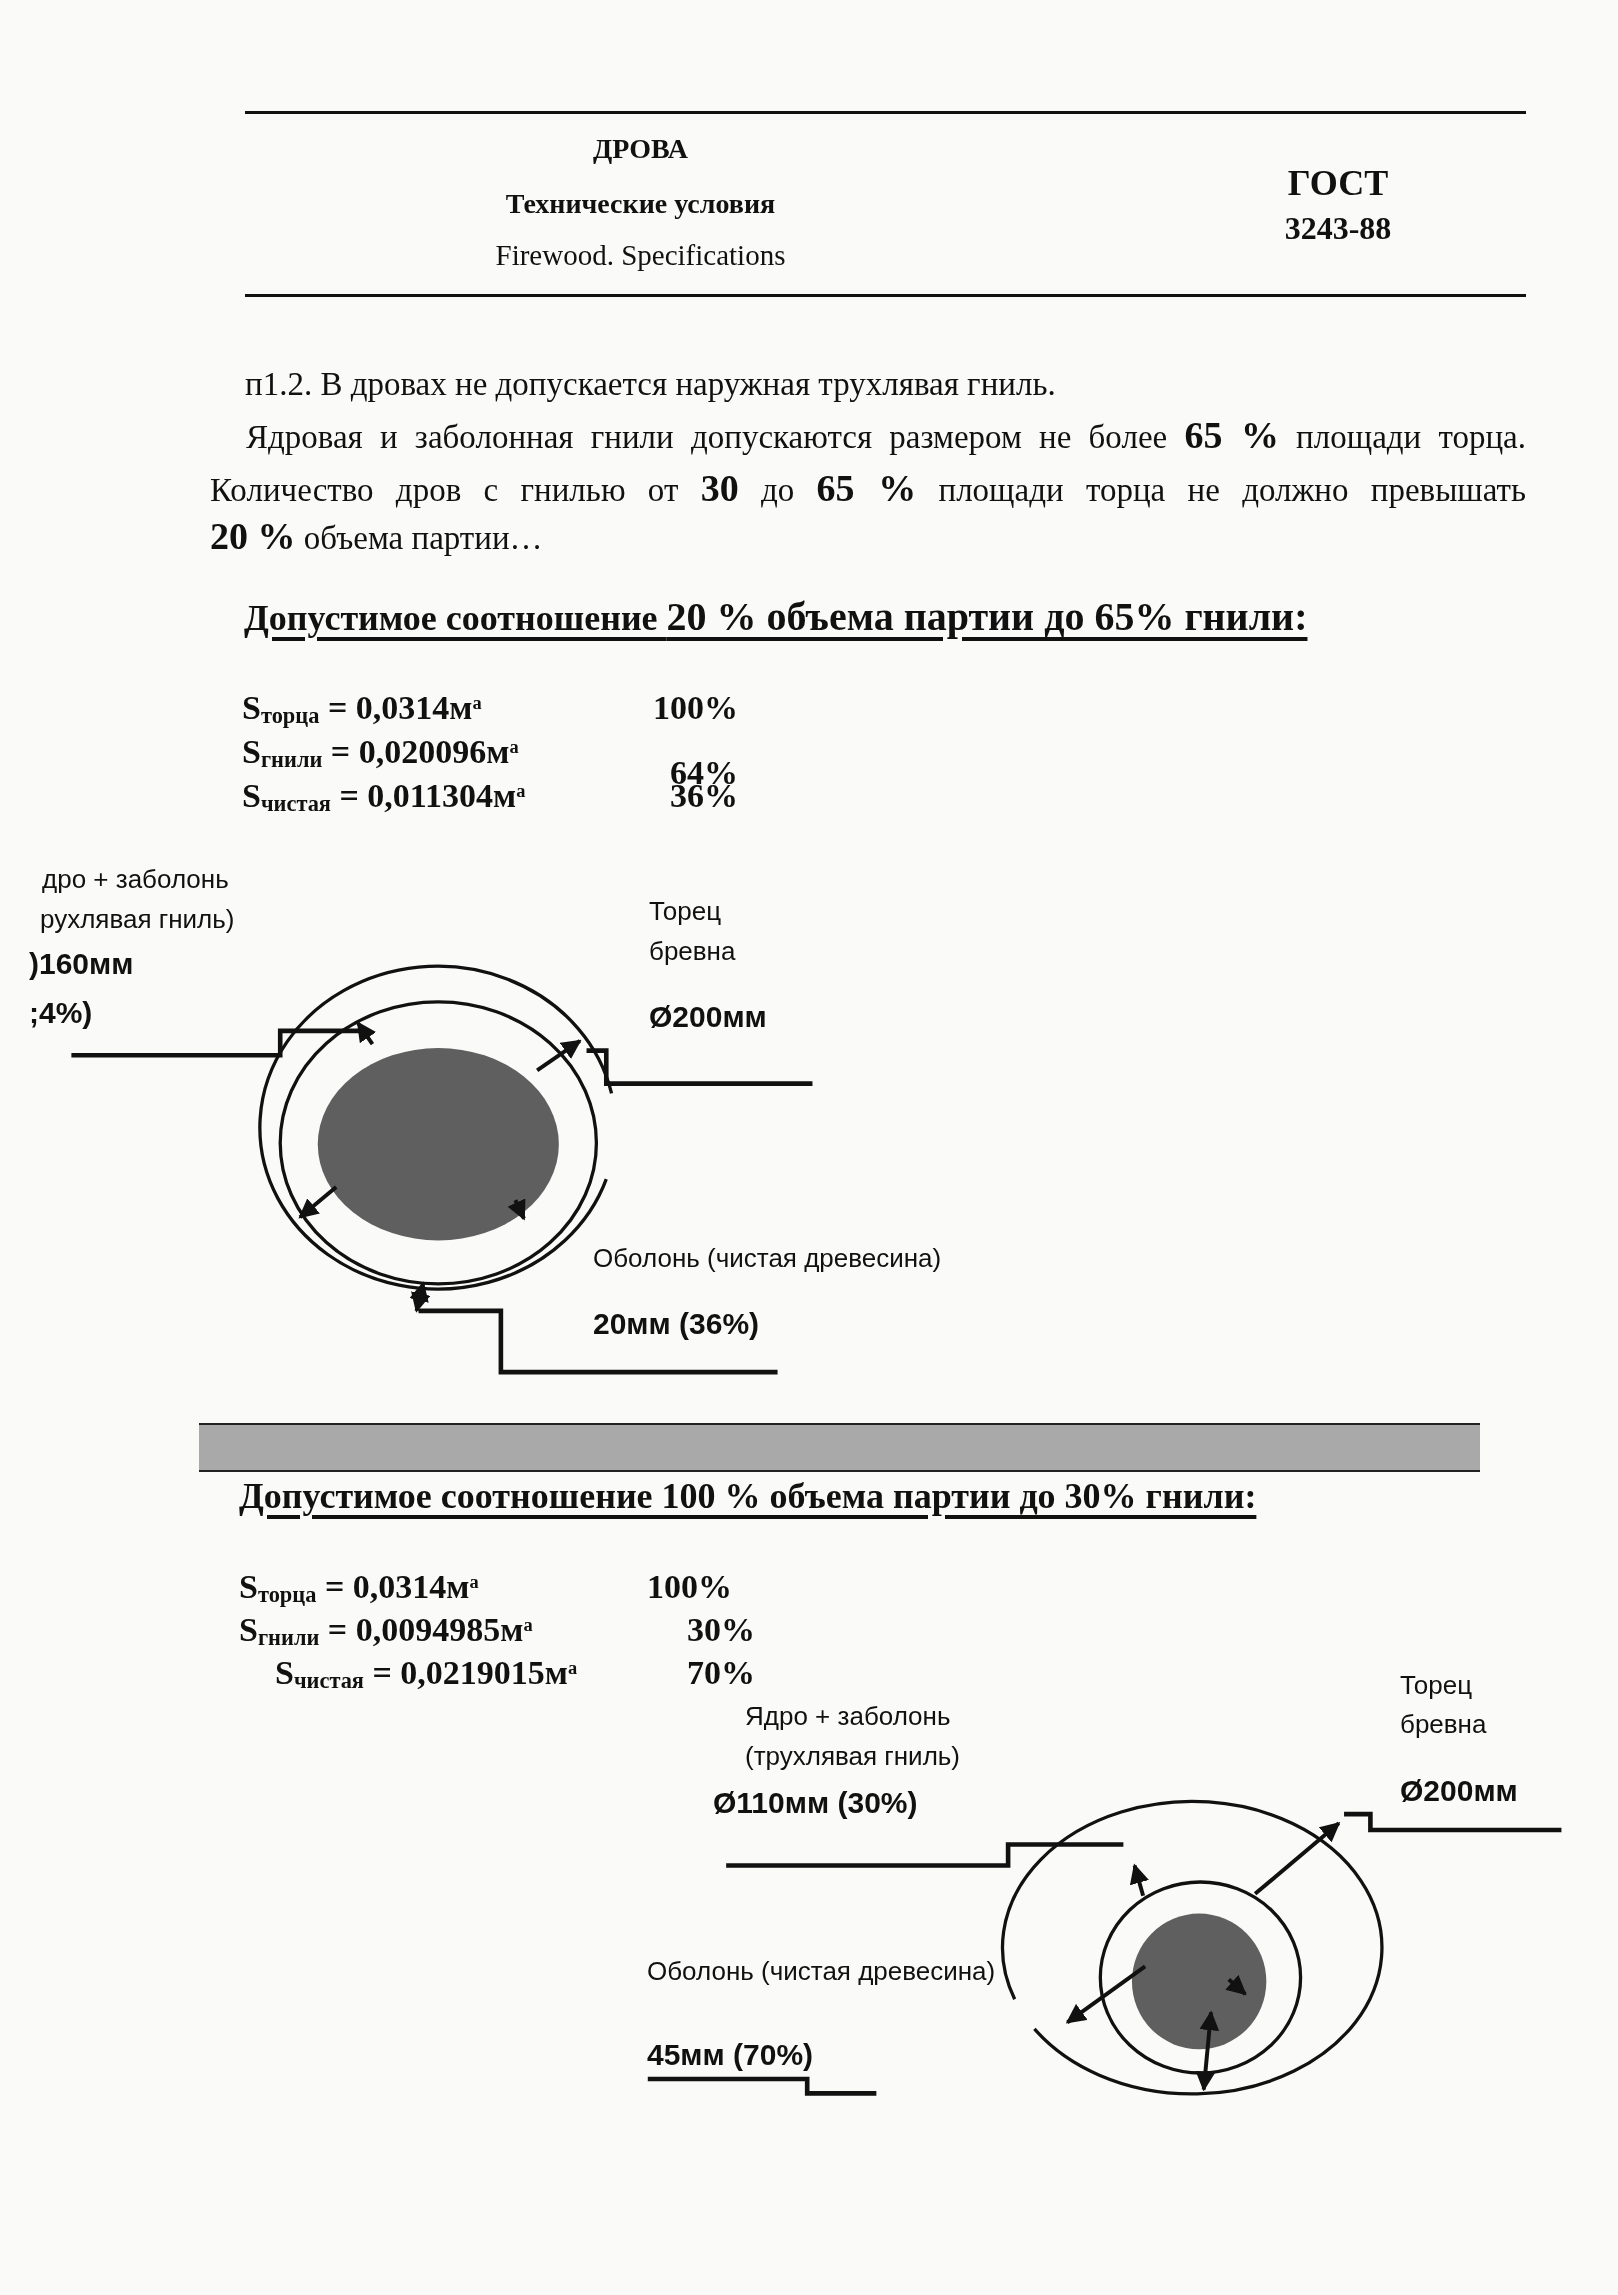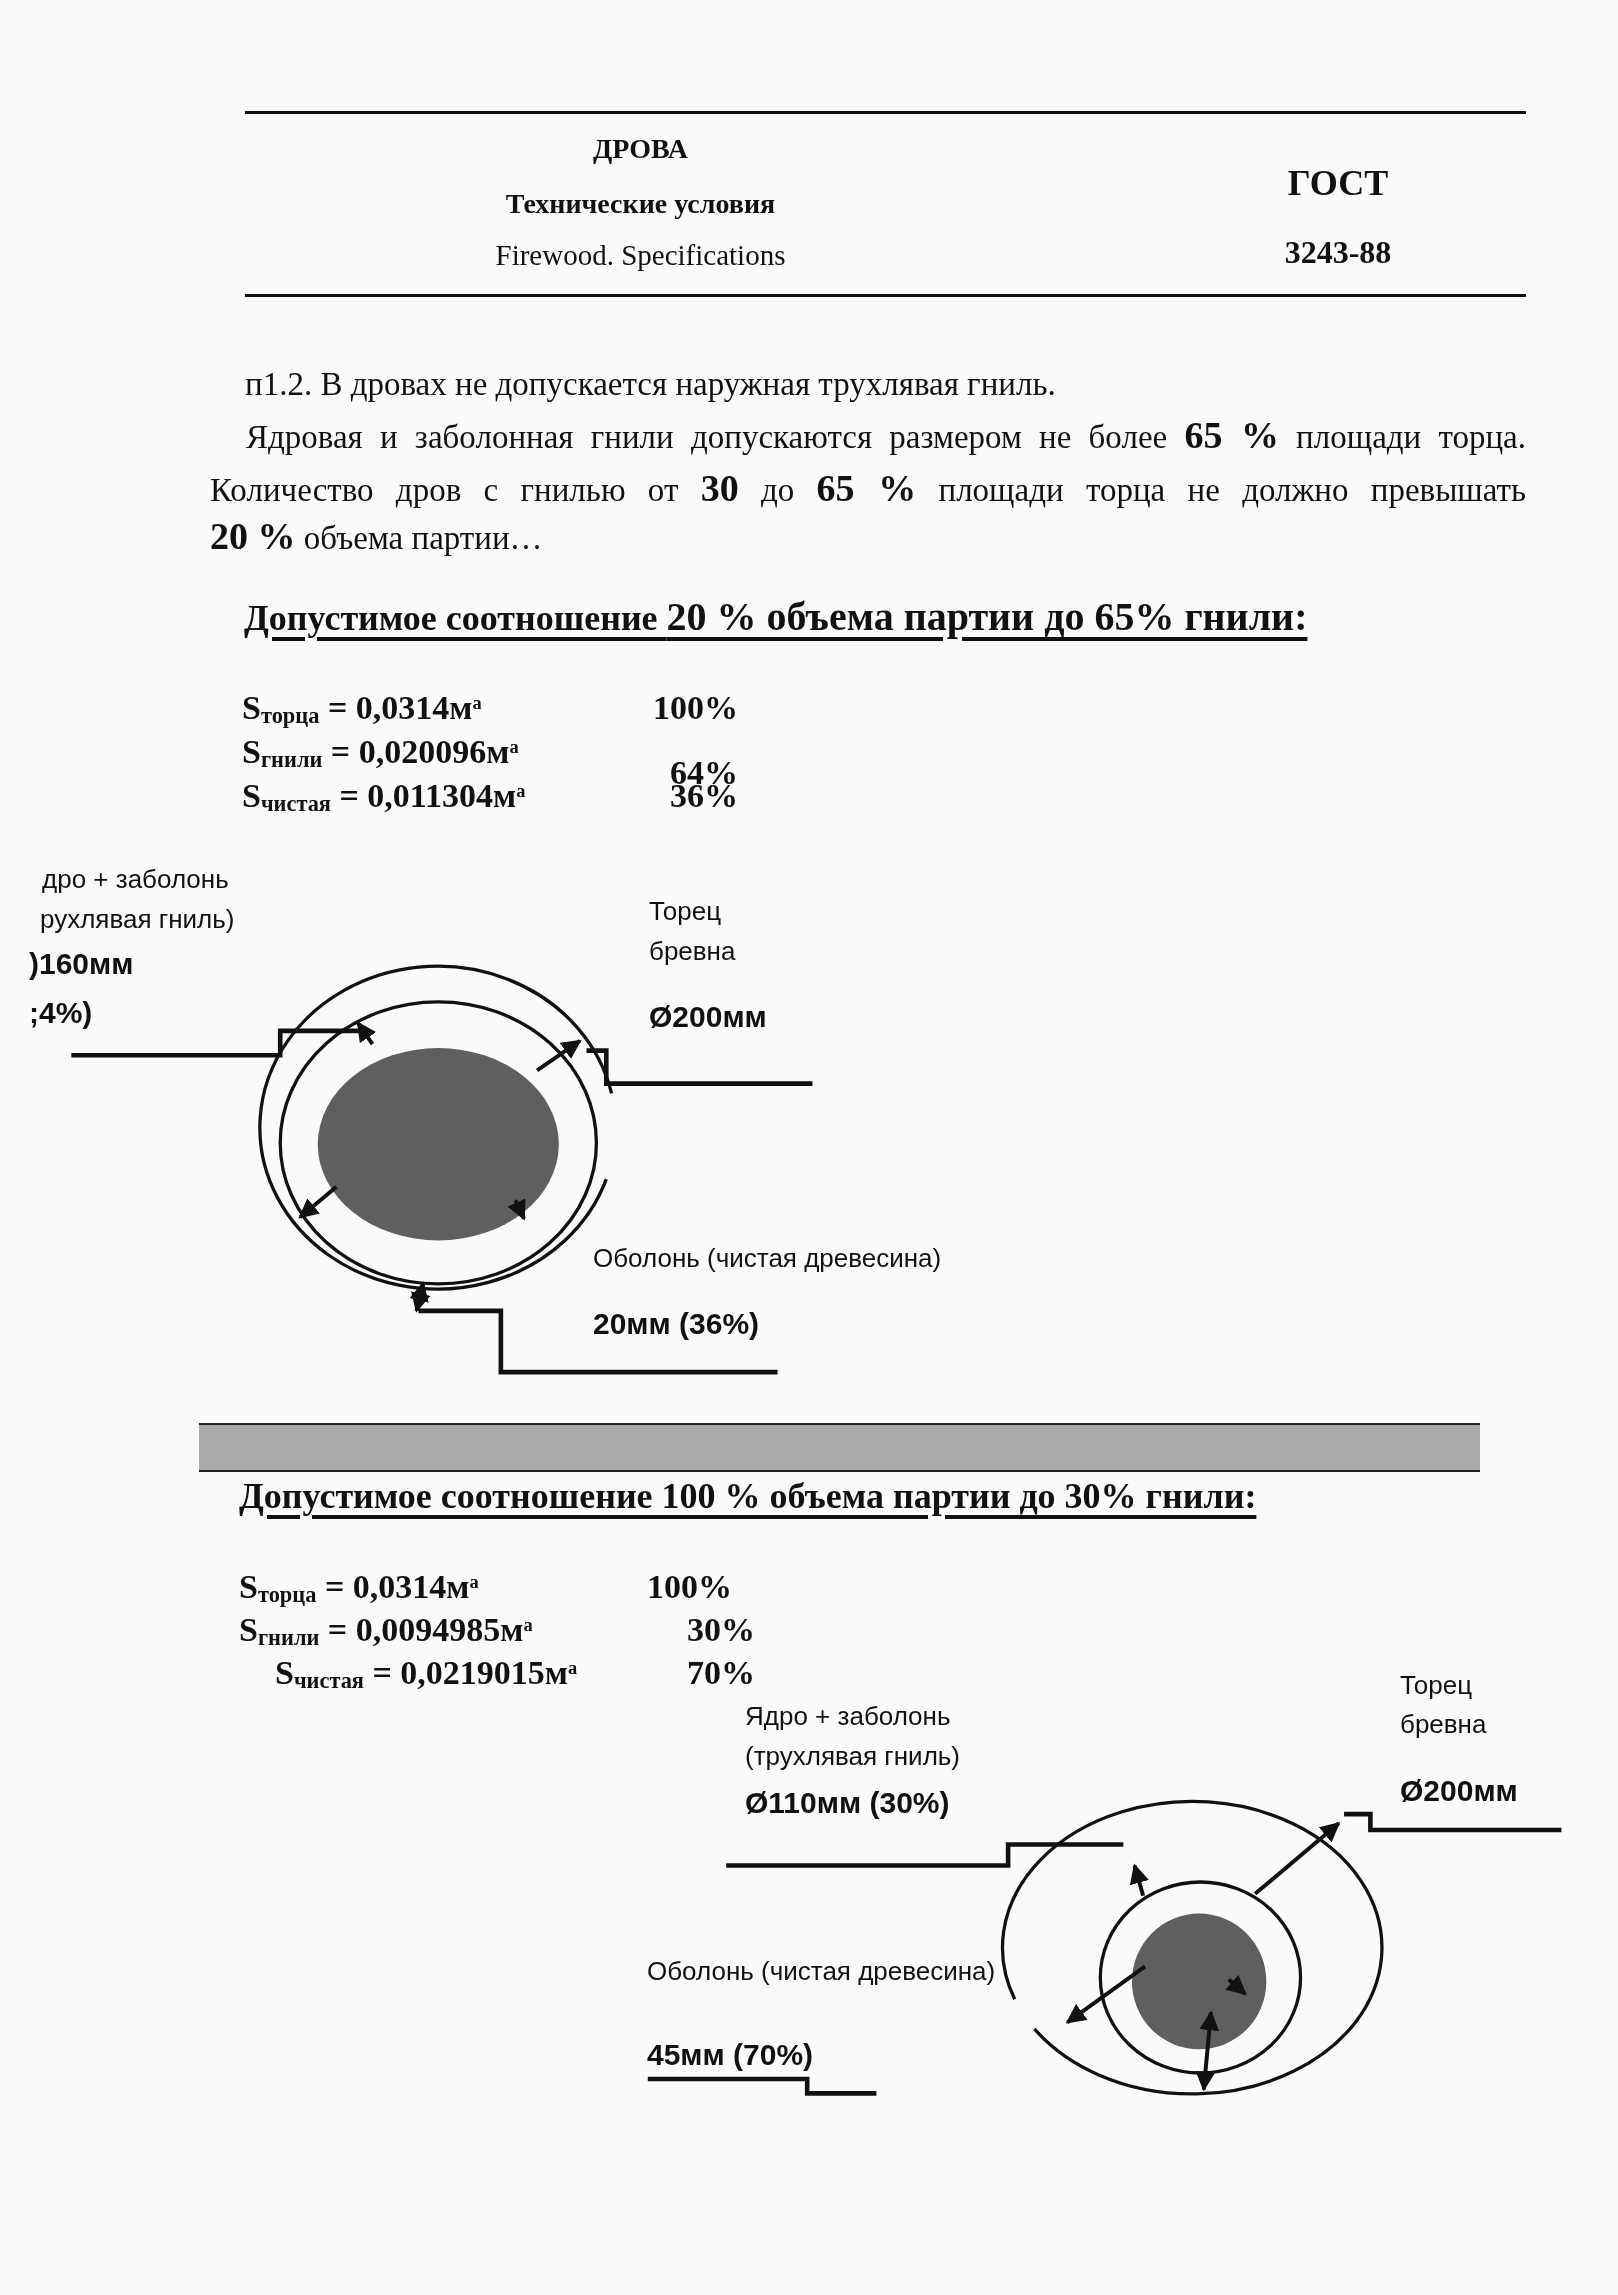--- a/index.html
+++ b/index.html
@@ -30,21 +30,21 @@
   svg.diag { position: absolute; left: 0; top: 0; overflow: visible; }
 </style>
 </head>
 <body>
 
 <div class="hr" style="left:245px; top:111px; width:1281px;"></div>
 <div class="abs hdr-title" style="left:443px; top:133px;">ДРОВА</div>
 <div class="abs hdr-sub" style="left:443px; top:188px;">Технические условия</div>
 <div class="abs hdr-en" style="left:443px; top:239px;">Firewood. Specifications</div>
 <div class="abs gost" style="left:1239px; top:162px;">ГОСТ</div>
-<div class="abs gost-num" style="left:1239px; top:210px;margin-top:24px;">3243-88</div>
+<div class="abs gost-num" style="left:1239px; top:210px;">3243-88</div>
 <div class="hr" style="left:245px; top:294px; width:1281px;"></div>
 
 <div class="abs para" style="left:245px; top:359px;">
   <span>п1.2. В дровах не допускается наружная трухлявая гниль.</span>
 </div>
 <div class="abs para justify" style="left:210px; top:410px; width:1316px; text-indent:36px;">
   <span>Ядровая и заболонная гнили допускаются размером не более </span><b>65 %</b><span> площади торца. Количество дров с гнилью от </span><b>30</b><span> до </span><b>65 %</b><span> площади торца не должно превышать </span>
 </div>
 <div class="abs para" style="left:210px; top:511px;">
   <b>20 %</b><span> объема партии…</span>
@@ -93,21 +93,21 @@
 </div>
 <div class="abs pct" style="left:623px; top:1611px;">30%</div>
 
 <div class="abs formula" style="left:239px; top:1654px; height:38px; overflow:hidden;margin-left:36px;">
   <span>S</span><sub>чистая</sub><span> = 0,0219015м</span><sup>а</sup>
 </div>
 <div class="abs pct" style="left:623px; top:1654px; height:32px; overflow:hidden;">70%</div>
 
 <div class="abs lbl" style="left:745px; top:1701px;">Ядро + заболонь</div>
 <div class="abs lbl" style="left:745px; top:1741px;">(трухлявая гниль)</div>
-<div class="abs lbl-b" style="left:745px; top:1786px;">Ø110мм (30%)</div>
+<div class="abs lbl-b" style="left:713px; top:1786px;">Ø110мм (30%)</div>
 <div class="abs lbl" style="left:1400px; top:1670px;">Торец</div>
 <div class="abs lbl" style="left:1400px; top:1709px;">бревна</div>
 <div class="abs lbl-b" style="left:1400px; top:1774px;">Ø200мм</div>
 <div class="abs lbl" style="left:647px; top:1956px;">Оболонь (чистая древесина)</div>
 <div class="abs lbl-b" style="left:647px; top:2020px;margin-top:18px;">45мм (70%)</div>
 
 <svg class="diag" width="1619" height="2295" viewBox="0 0 2457 3484">
   <defs>
     <marker id="arr" viewBox="0 0 10 10" refX="9" refY="5" markerWidth="5" markerHeight="5" orient="auto-start-reverse">
       <path d="M0,0 L10,5 L0,10 z" fill="#111"></path>

